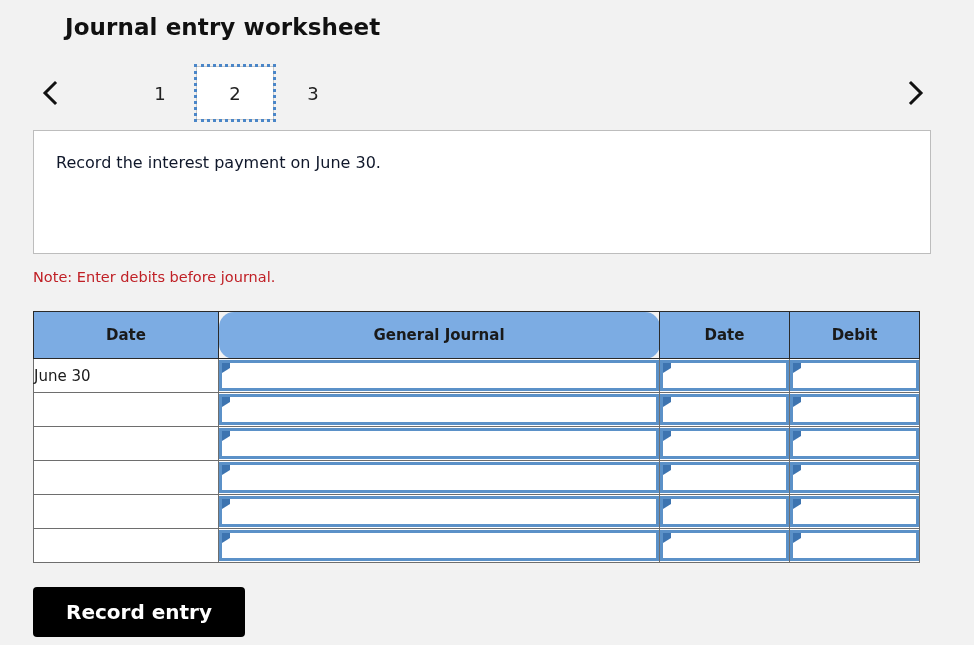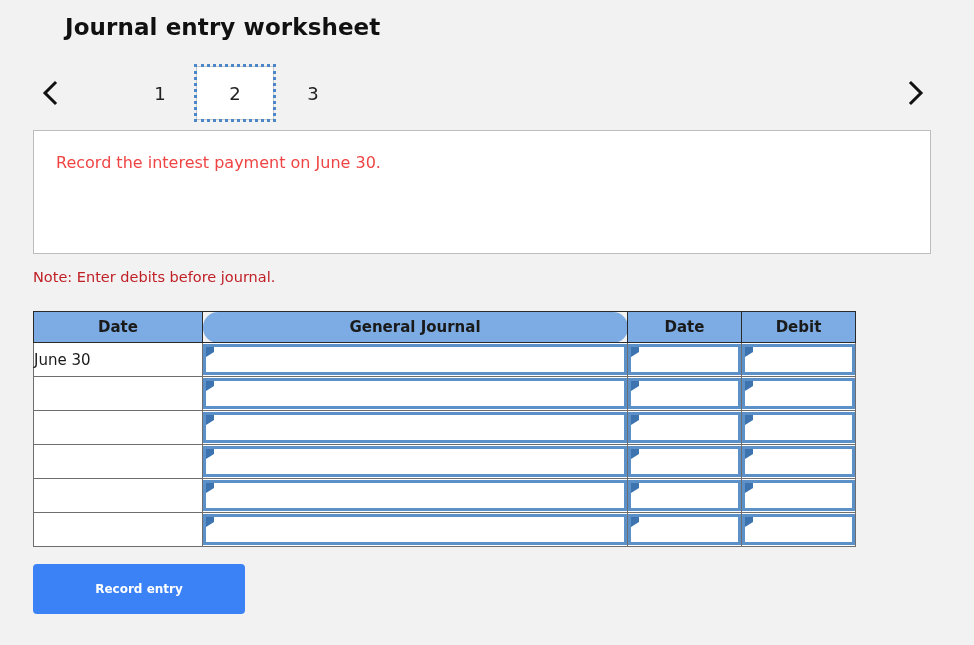--- a/index.html
+++ b/index.html
@@ -92,21 +92,21 @@
     height: 124px;
     background: #ffffff;
     border: 1px solid #bdbdbd;
     box-sizing: border-box;
   }
   .instruction-text {
     position: absolute;
     left: 22px;
     top: 22px;
     font-size: 16px;
-    color: #ef4444;
+    color: #0f172a;
   }
 
   
   .note {
     position: absolute;
     left: 33px;
     top: 269px;
     font-size: 14.5px;
     color: #c02026;
   }
@@ -120,21 +120,21 @@
     border-collapse: collapse;
     table-layout: fixed;
   }
   .journal-table th {
     background: #7cace3;
     border: 1px solid #2a2a2a;
     font-size: 15px;
     font-weight: bold;
     color: #1a1a1a;
     height: 30px;
-    padding: 0;
+    padding: 8px;
     text-align: center;
   }
   .journal-table td {
     border: 1px solid #6e6e6e;
     padding: 0;
     height: 33px;
     background: #ffffff;
     vertical-align: middle;
   }
   .col-date  { width: 168px; }
@@ -170,25 +170,25 @@
     height: 0;
     border-top: 5px solid #3d74b0;
     border-bottom: 5px solid transparent;
     border-left: 8px solid #3d74b0;
     border-right: 0;
   }
 
   
   .btn {
     position: absolute;
-    top: 564px;
+    top: 587px;
     height: 50px;
-    background: #3b82f6;
+    background: #000000;
     color: #ffffff;
-    font-size: 12px;
+    font-size: 20px;
     font-weight: bold;
     border: none;
     border-radius: 4px;
     cursor: pointer;
     font-family: "DejaVu Sans", "Liberation Sans", sans-serif;
   }
   .btn-record { left: 33px;  width: 212px; }
   .btn-clear  { left: 302px; width: 208px; }
   .btn-view   { left: 714px; width: 228px; }
 </style>

